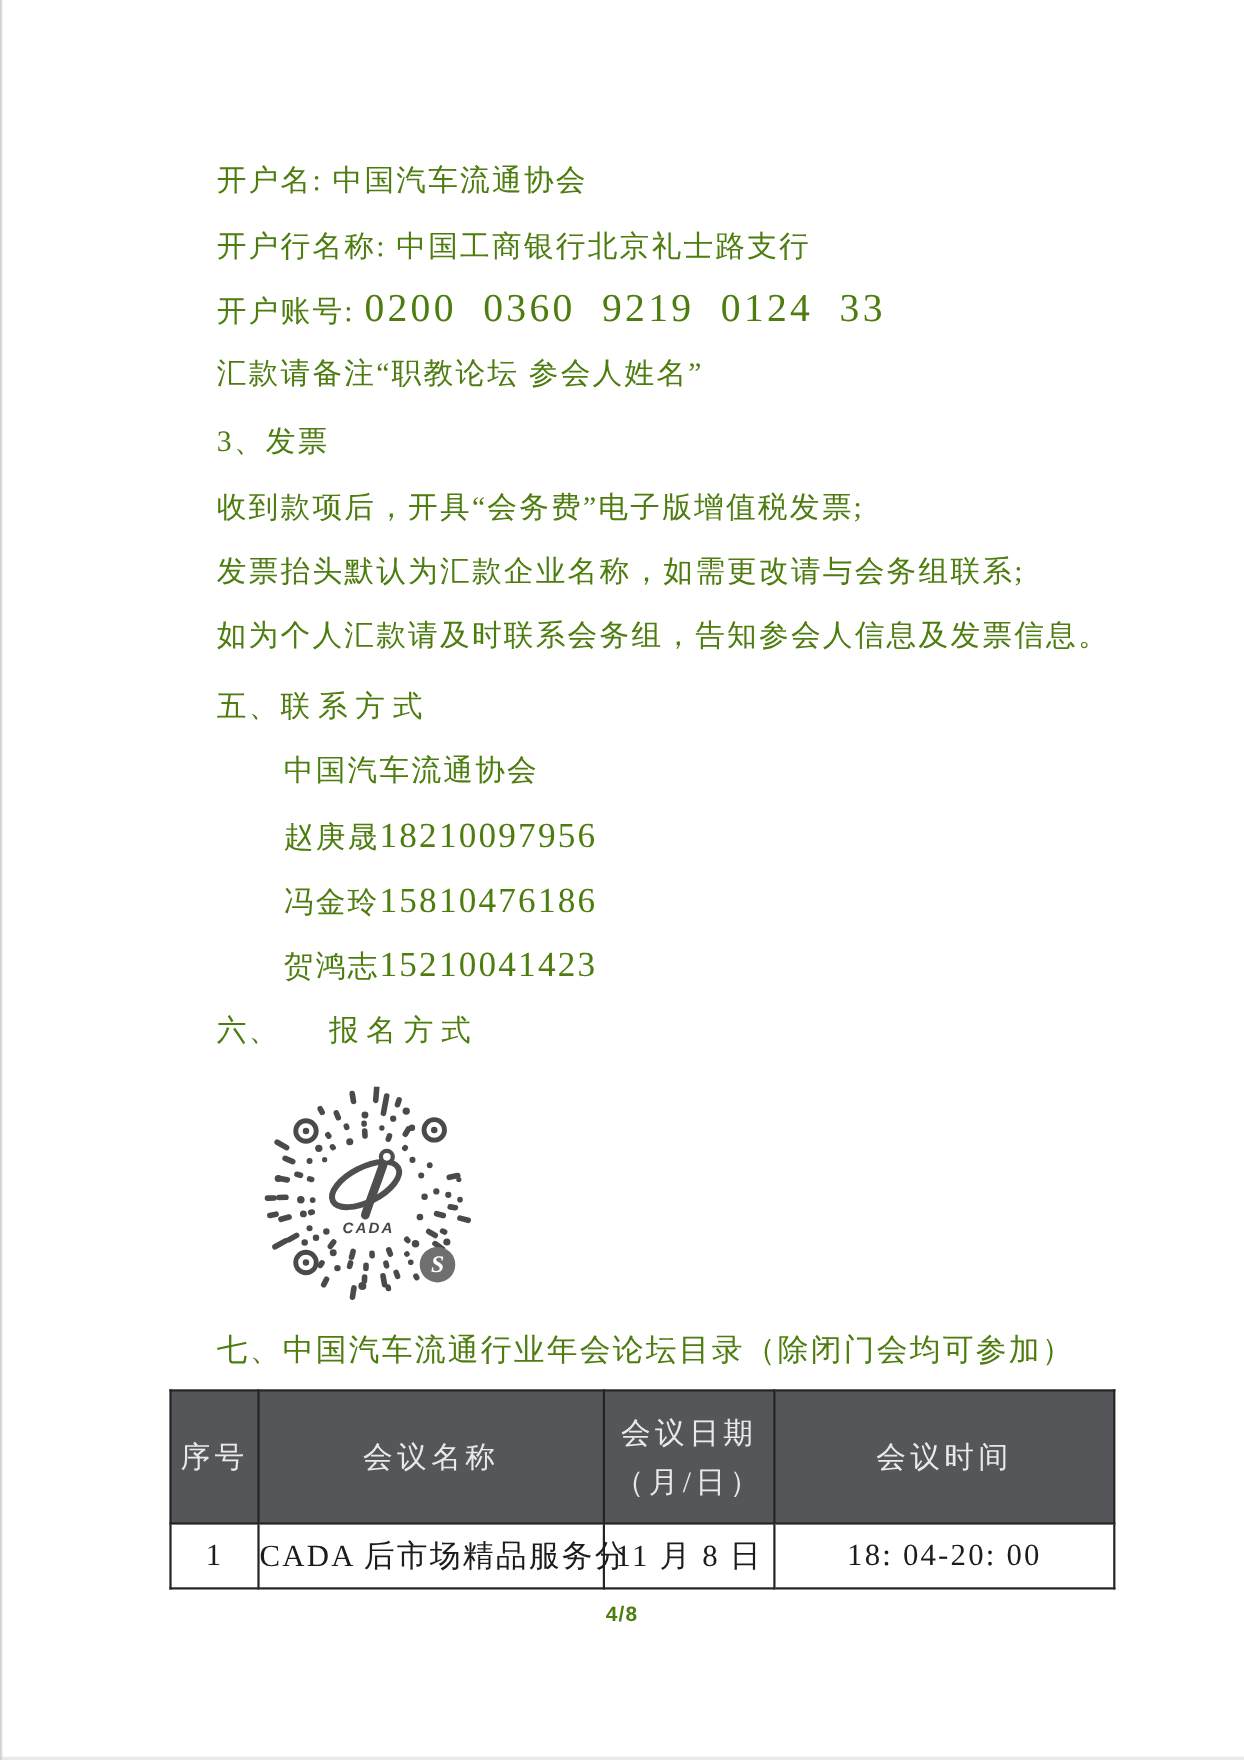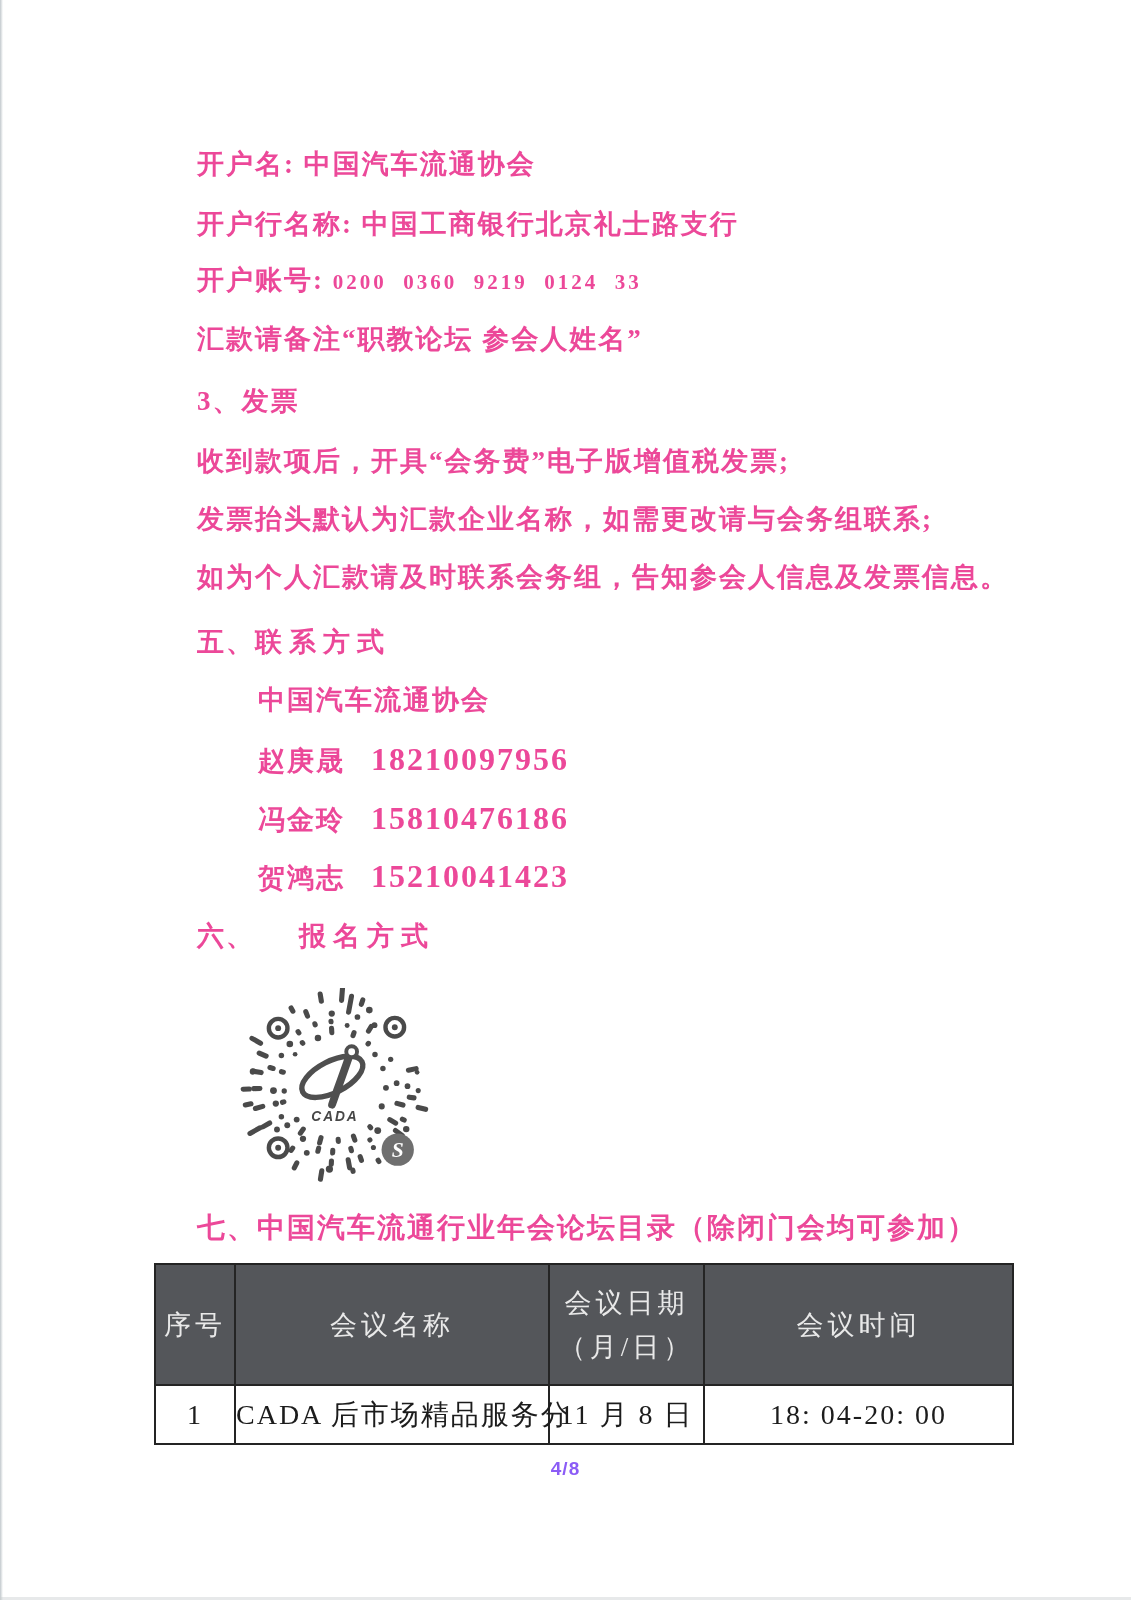--- a/index.html
+++ b/index.html
@@ -8,25 +8,25 @@
     background:#ffffff;
     font-family:"Liberation Serif","DejaVu Serif",serif;
     color:#222222;
   }
   .scan-left-edge{position:absolute;left:0;top:0;width:3px;height:1600px;
     background:linear-gradient(to right,#b3bbc0,rgba(255,255,255,0));opacity:.8;}
   .scan-bottom-edge{position:absolute;left:0;bottom:0;width:1131px;height:3px;
     background:#c9ced1;opacity:.45;}
   .line{
     position:absolute;left:197px;font-size:27px;line-height:32px;
-    letter-spacing:2px;white-space:pre;color:#ec4899;font-weight:bold;
+    letter-spacing:2px;white-space:pre;color:#4d7c0f;
   }
   .indent{left:258px;}
-  .num{font-size:21px;letter-spacing:3px;}
-  .phone{font-size:32px;letter-spacing:2px;margin-left:26px;}
+  .num{font-size:36px;letter-spacing:3px;}
+  .phone{font-size:32px;letter-spacing:2px;}
   .gap-wide{display:inline-block;width:44px;}
   .spaced{letter-spacing:7px;}
   
   .qr-wrap{position:absolute;left:237px;top:988px;width:196px;height:196px;}
   
   table.catalog{
     position:absolute;left:154px;top:1263px;width:858px;
     border-collapse:collapse;table-layout:fixed;
     font-family:"Liberation Serif","DejaVu Serif",serif;
     border-radius:21px;
@@ -41,21 +41,21 @@
     background:#ffffff;color:#1c1c1c;font-size:28px;height:57px;
     vertical-align:middle;letter-spacing:2px;white-space:pre;
   }
   td.c-index{text-align:center;}
   td.c-name{text-align:left;padding-left:12px;letter-spacing:3px;margin-left:35px;}
   td.c-date{text-align:center;}
   td.c-time{text-align:center;letter-spacing:1px;}
   .footer-page{
     position:absolute;top:1458px;left:0;width:1131px;text-align:center;
     font-family:"Liberation Sans","DejaVu Sans",sans-serif;
-    font-weight:bold;font-size:19px;color:#8b5cf6;letter-spacing:1px;
+    font-weight:bold;font-size:19px;color:#4d7c0f;letter-spacing:1px;
   }
 </style>
 </head>
 <body>
 
 <div class="scan-left-edge"></div>
 <div class="scan-bottom-edge"></div>
 
 <div class="line" style="top:148px"><span>开户名: </span><span>中国汽车流通协会</span></div>
 <div class="line" style="top:208px"><span>开户行名称: </span><span>中国工商银行北京礼士路支行</span></div>

